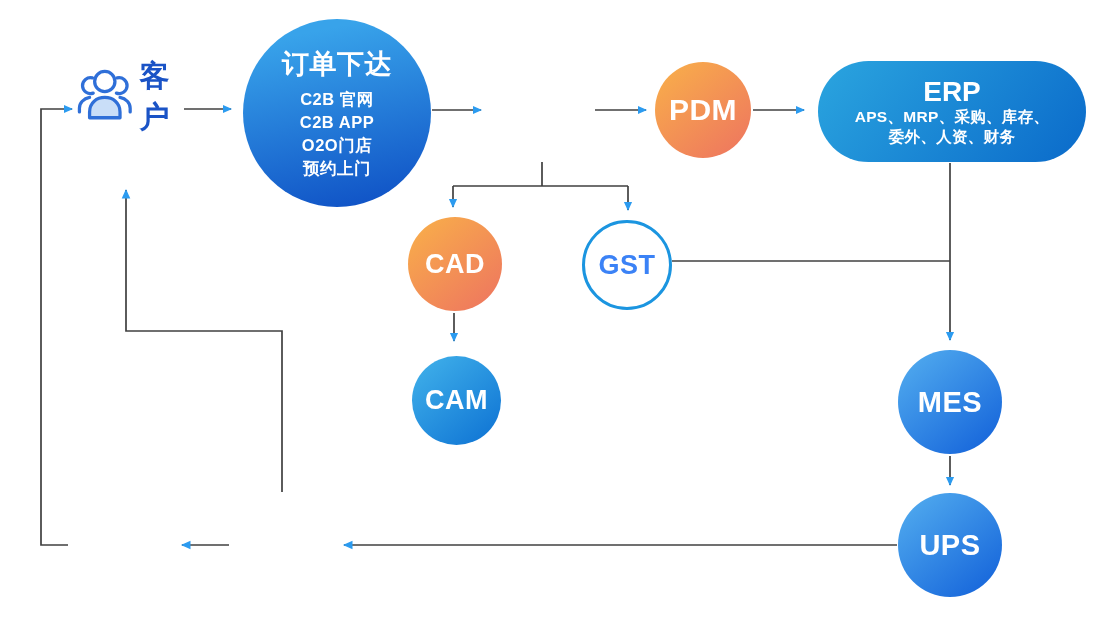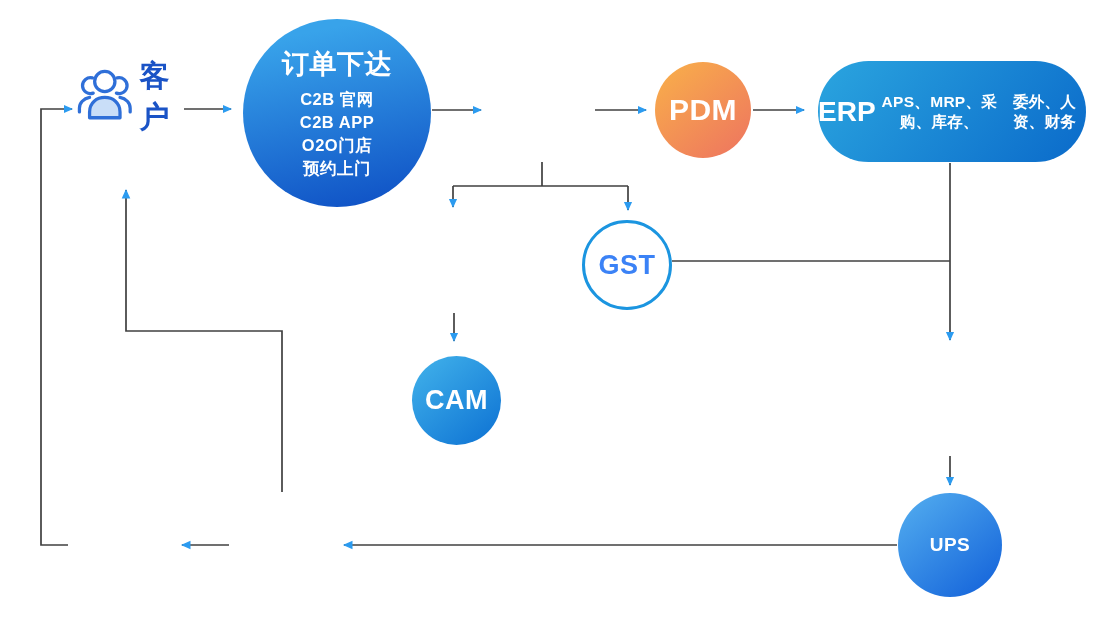--- a/index.html
+++ b/index.html
@@ -25,34 +25,34 @@
 
   .node-order{left:243px;top:19px;width:188px;height:188px;}
   .node-order .title{font-size:27px;margin-bottom:6px;}
   .node-order .channel{font-size:16.5px;line-height:23px;}
 
   .node-oms{left:491px;top:60px;width:102px;height:102px;font-size:31px;}
   .node-pdm{left:655px;top:62px;width:96px;height:96px;font-size:30px;}
 
   .node-erp{
     position:absolute;left:818px;top:61px;width:268px;height:101px;
-    border-radius:51px;display:flex;flex-direction:row;align-items:center;justify-content:center;
+    border-radius:51px;display:flex;flex-direction:column;align-items:center;justify-content:center;
     color:#fff;font-weight:bold;text-align:center;
   }
   .node-erp .title{font-size:28px;line-height:30px;}
   .node-erp .detail{font-size:15.5px;line-height:20px;letter-spacing:.3px;}
 
   .node-cad{left:408px;top:217px;width:94px;height:94px;font-size:27px;}
   .node-gst{
     left:582px;top:220px;width:90px;height:90px;font-size:27px;
     background:#fff;border:3px solid #1b95e0;color:#3b82f6;
   }
   .node-cam{left:412px;top:356px;width:89px;height:89px;font-size:27px;}
   .node-mes{left:898px;top:350px;width:104px;height:104px;font-size:29px;}
-  .node-ups{left:898px;top:493px;width:104px;height:104px;font-size:19px;}
+  .node-ups{left:898px;top:493px;width:104px;height:104px;font-size:29px;}
   .node-wms{left:230px;top:493px;width:104px;height:104px;font-size:29px;}
   .node-drp{left:68px; top:493px;width:104px;height:104px;font-size:29px;}
 
   .customer{
     position:absolute;left:70px;top:54px;width:116px;
     display:flex;flex-direction:row;align-items:center;
   }
   .customer .label{
     color:#1a53c6;font-weight:bold;font-size:30px;margin-top:2px;letter-spacing:2px;
   }
@@ -111,24 +111,30 @@
 
   <div class="node grad-orange node-pdm">
     <span>PDM</span>
   </div>
   <div class="node-erp grad-erp">
     <div class="title">ERP</div>
     <div class="detail">APS、MRP、采购、库存、</div>
     <div class="detail">委外、人资、财务</div>
   </div>
 
+  <div class="node grad-orange node-cad">
+    <span>CAD</span>
+  </div>
   <div class="node node-gst">
     <span>GST</span>
   </div>
   <div class="node grad-blue2 node-cam">
     <span>CAM</span>
+  </div>
+  <div class="node grad-blue node-mes">
+    <span>MES</span>
   </div>
 
   <div class="node grad-blue node-ups">
     <span>UPS</span>
   </div>
 
 </div>
 
 </body></html>

